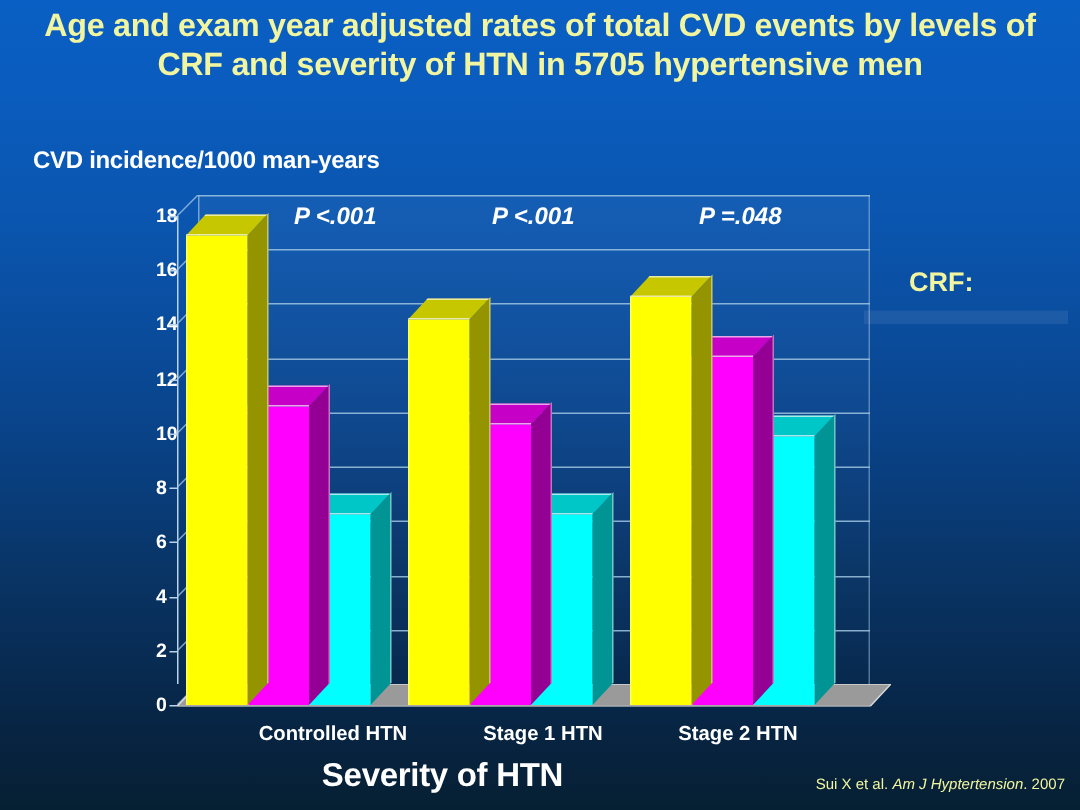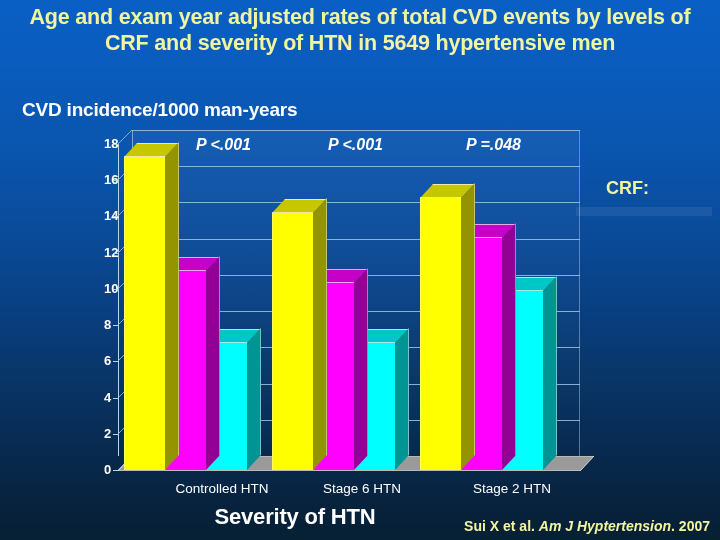--- a/index.html
+++ b/index.html
@@ -39,21 +39,21 @@
     line-height: 26px;
     letter-spacing: -0.2px;
   }
 
   
   #ycaption {
     position: absolute;
     left: 22px;
     top: 99px;
     color: #ffffff;
-    font-size: 19px;
+    font-size: 16px;
     font-weight: bold;
     letter-spacing: -0.2px;
   }
 
   
   #plot {
     position: absolute;
     left: 118px;
     top: 130px;
     width: 462px;
@@ -204,21 +204,21 @@
     font-style: italic;
     white-space: nowrap;
   }
 
   
   .catlabel {
     position: absolute;
     top: 481px;
     color: #ffffff;
     font-size: 13.5px;
-    font-weight: normal;
+    font-weight: bold;
     text-align: left;
     white-space: nowrap;
     transform: translateX(-50%);
   }
 
   
   #xtitle {
     position: absolute;
     left: 0;
     top: 504px;
@@ -268,32 +268,32 @@
     line-height: 19px;
     letter-spacing: -0.3px;
   }
 
   
   #citation {
     position: absolute;
     right: 10px;
     top: 518px;
     color: #f2f5a0;
-    font-size: 14px;
-    font-weight: bold;
+    font-size: 10px;
+    font-weight: normal;
     white-space: nowrap;
   }
   #citation .journal { font-style: italic; }
 </style>
 </head>
 <body>
 
 <div id="slide">
 
-  <div id="title">Age and exam year adjusted rates of total CVD events by levels of CRF and severity of HTN in 5649 hypertensive men</div>
+  <div id="title">Age and exam year adjusted rates of total CVD events by levels of CRF and severity of HTN in 5705 hypertensive men</div>
 
   <div id="ycaption">CVD incidence/1000 man-years</div>
 
   <div id="plot">
     <div class="backwall"></div>
     <div class="yaxis"></div>
     <div class="yaxis-back"></div>
     <div class="yaxis-right"></div>
 
     <div id="grid-layer">
@@ -445,22 +445,22 @@
       </div>
     <div id="pval-layer">
         <div class="pval" style="left: 78px; top: 6px;">P &lt;.001</div>
         <div class="pval" style="left: 210px; top: 6px;">P &lt;.001</div>
         <div class="pval" style="left: 348px; top: 6px;">P =.048</div>
       </div>
   </div>
 
   <div id="cat-layer">
       <div class="catlabel" style="left: 222px;">Controlled HTN</div>
-      <div class="catlabel" style="left: 362px;">Stage 6 HTN</div>
-      <div class="catlabel" style="left: 492px; margin-left: 20px;">Stage 2 HTN</div>
+      <div class="catlabel" style="left: 362px;">Stage 1 HTN</div>
+      <div class="catlabel" style="left: 492px;">Stage 2 HTN</div>
     </div>
 
   <div id="xtitle">Severity of HTN</div>
 
   <div id="crf-title">CRF:</div>
   <div id="legend">
     </div>
 
   <div id="citation">
     <span>Sui X et al.</span>

